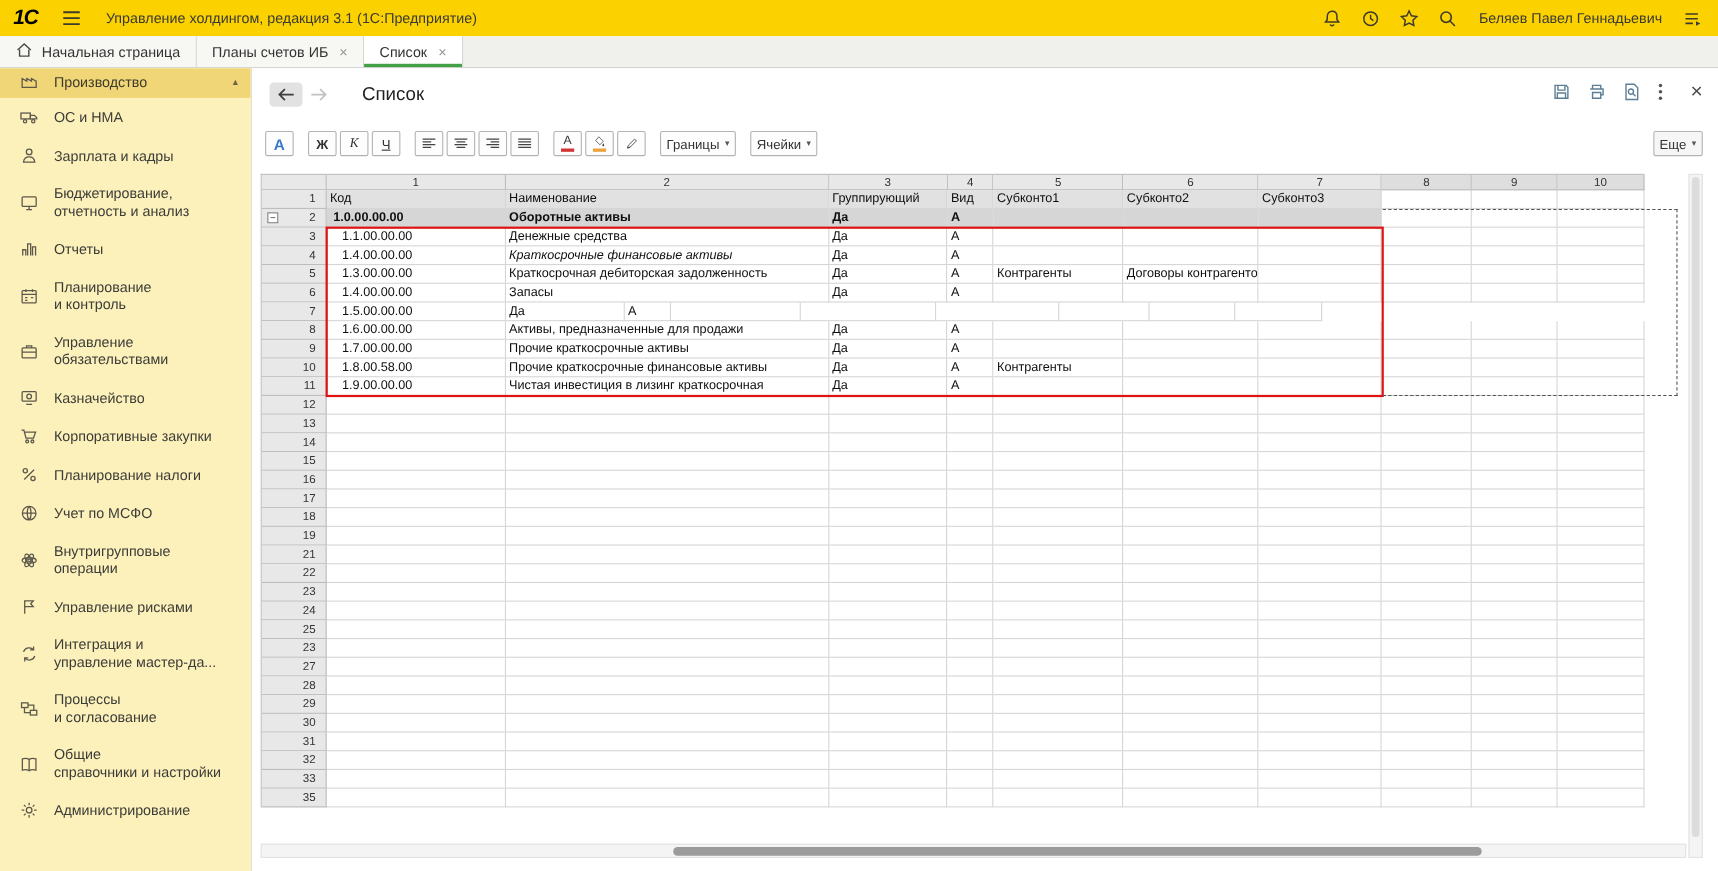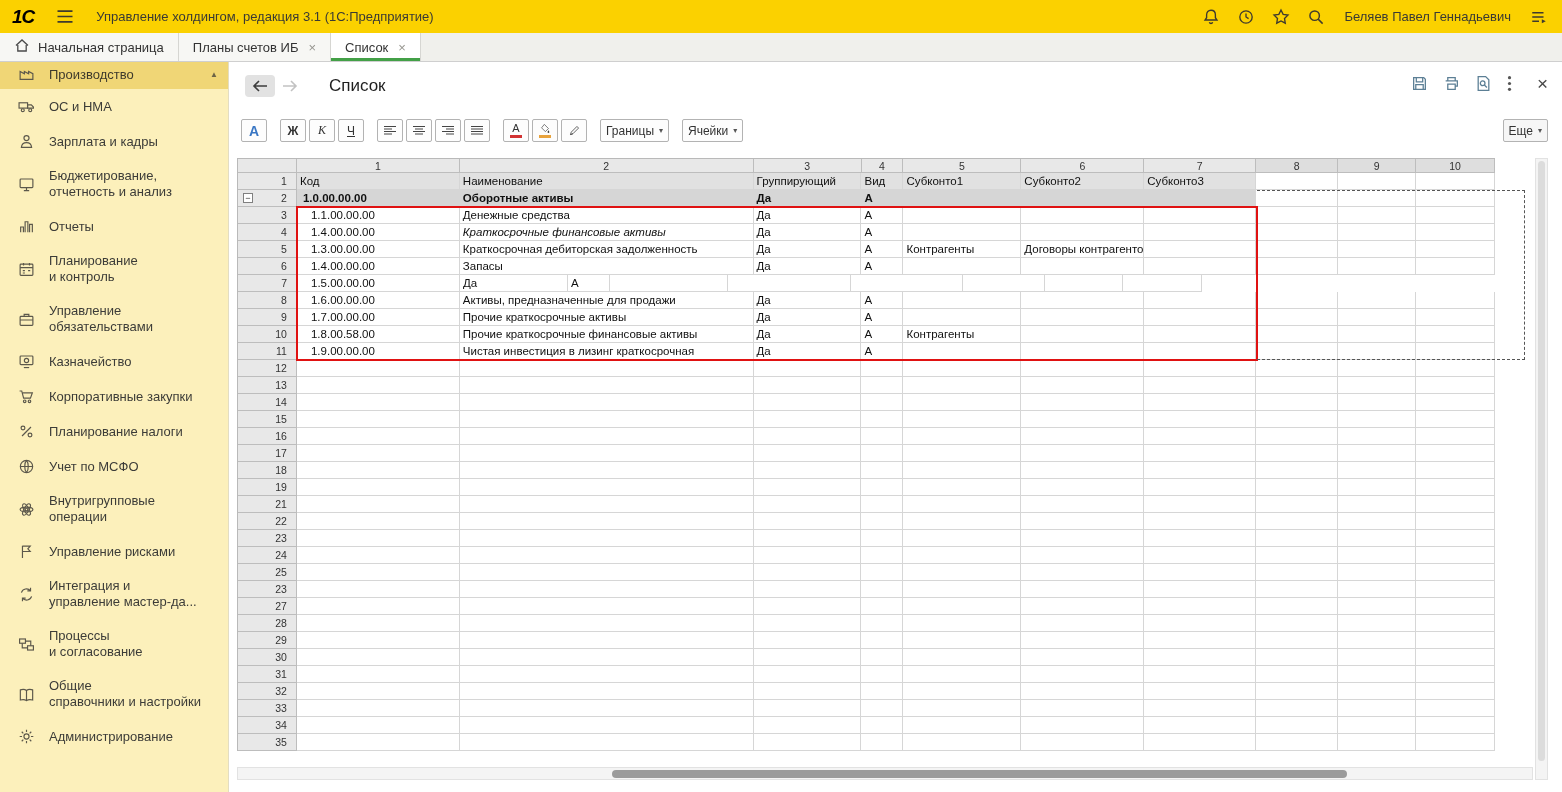--- a/index.html
+++ b/index.html
@@ -832,33 +832,20 @@
           <div class="gc" style="width: 108px;"></div>
           <div class="gc" style="width: 42px;"></div>
           <div class="gc" style="width: 118px;"></div>
           <div class="gc" style="width: 123px;"></div>
           <div class="gc" style="width: 112px;"></div>
           <div class="gc" style="width: 82px;"></div>
           <div class="gc" style="width: 78px;"></div>
           <div class="gc" style="width: 79px;"></div>
         </div>
         <div class="grow">
-          <div class="gc rowh">34</div>
-          <div class="gc" style="width: 163px;"></div>
-          <div class="gc" style="width: 294px;"></div>
-          <div class="gc" style="width: 108px;"></div>
-          <div class="gc" style="width: 42px;"></div>
-          <div class="gc" style="width: 118px;"></div>
-          <div class="gc" style="width: 123px;"></div>
-          <div class="gc" style="width: 112px;"></div>
-          <div class="gc" style="width: 82px;"></div>
-          <div class="gc" style="width: 78px;"></div>
-          <div class="gc" style="width: 79px;"></div>
-        </div>
-        <div class="grow">
           <div class="gc rowh">35</div>
           <div class="gc" style="width: 163px;"></div>
           <div class="gc" style="width: 294px;"></div>
           <div class="gc" style="width: 108px;"></div>
           <div class="gc" style="width: 42px;"></div>
           <div class="gc" style="width: 118px;"></div>
           <div class="gc" style="width: 123px;"></div>
           <div class="gc" style="width: 112px;"></div>
           <div class="gc" style="width: 82px;"></div>
           <div class="gc" style="width: 78px;"></div>

